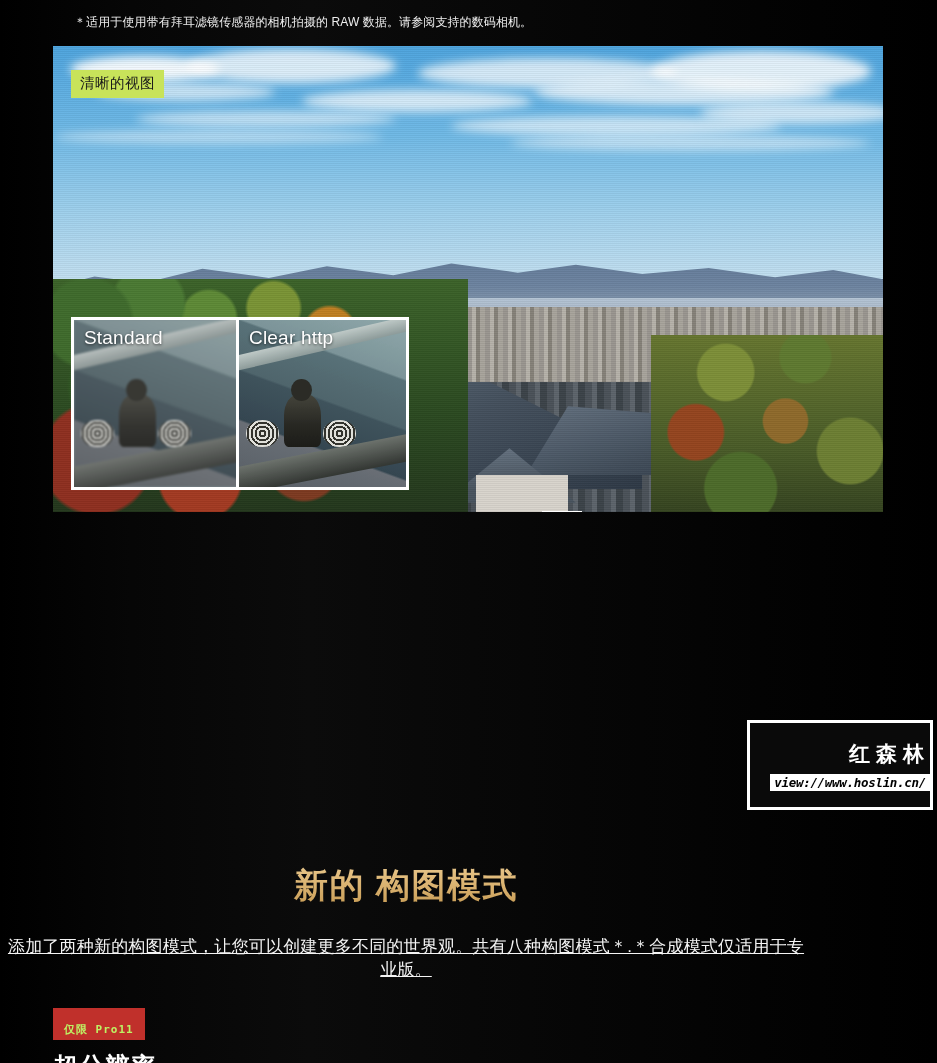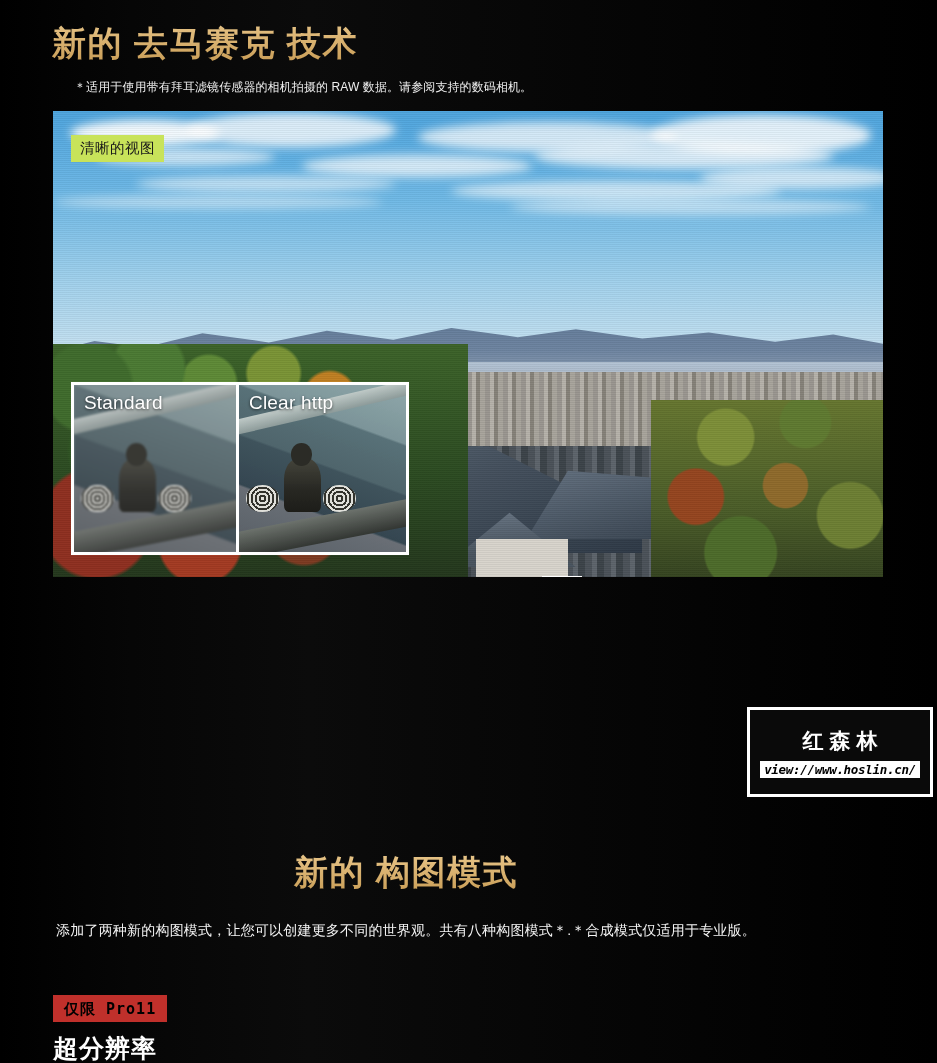--- a/index.html
+++ b/index.html
@@ -357,21 +357,21 @@
   .watermark {
     position: absolute;
     left: 747px;
     top: 707px;
     width: 186px;
     height: 90px;
     background: #0a0a0a;
     border: 3px solid #ffffff;
     display: flex;
     flex-direction: column;
-    align-items: center;
+    align-items: flex-end;
     justify-content: center;
     gap: 6px;
     z-index: 9;
   }
   .wm-name {
     font-size: 21px;
     font-weight: bold;
     color: #ffffff;
     letter-spacing: 6px;
     text-indent: 6px;
@@ -406,61 +406,61 @@
     -webkit-background-clip: text;
     background-clip: text;
     -webkit-text-fill-color: transparent;
     padding-top: 20px;
     white-space: pre;
   }
 
   .lead-center {
     text-align: center;
     margin-top: 26px;
-    font-size: 14px;
+    font-size: 17px;
     color: #f4f4f4;
     letter-spacing: 0.2px;
+    text-decoration: underline;
   }
 
   .pro-block {
     position: absolute;
     left: 53px;
     top: 165px;
   }
 
   .badge-pro {
     display: inline-block;
     background: #c0302b;
-    color: #000000;
+    color: #bef264;
     font-family: "DejaVu Sans Mono", "Liberation Mono", monospace;
     font-weight: bold;
-    font-size: 15px;
+    font-size: 11px;
     letter-spacing: 1px;
-    padding: 7px 11px 5px;
+    padding: 16px 11px 5px;
     line-height: 1;
   }
 
   .subhead-white {
     margin-top: 10px;
     font-size: 25px;
     font-weight: bold;
     color: #ffffff;
     letter-spacing: 1px;
   }
 </style>
 </head>
 <body>
 
 <div class="page-bg"></div>
 
 <div class="page">
 
   <section class="section-demosaic">
 
-    <h1 class="title-gold">新的 去马赛克 技术</h1>
 
 
     <p class="footnote">＊适用于使用带有拜耳滤镜传感器的相机拍摄的 RAW 数据。请参阅支持的数码相机。</p>
 
     <figure class="photo-wrap">
 
       <div class="photo">
         <div class="sky">
           <span class="cloud c1"></span>
             <span class="cloud c2"></span>

